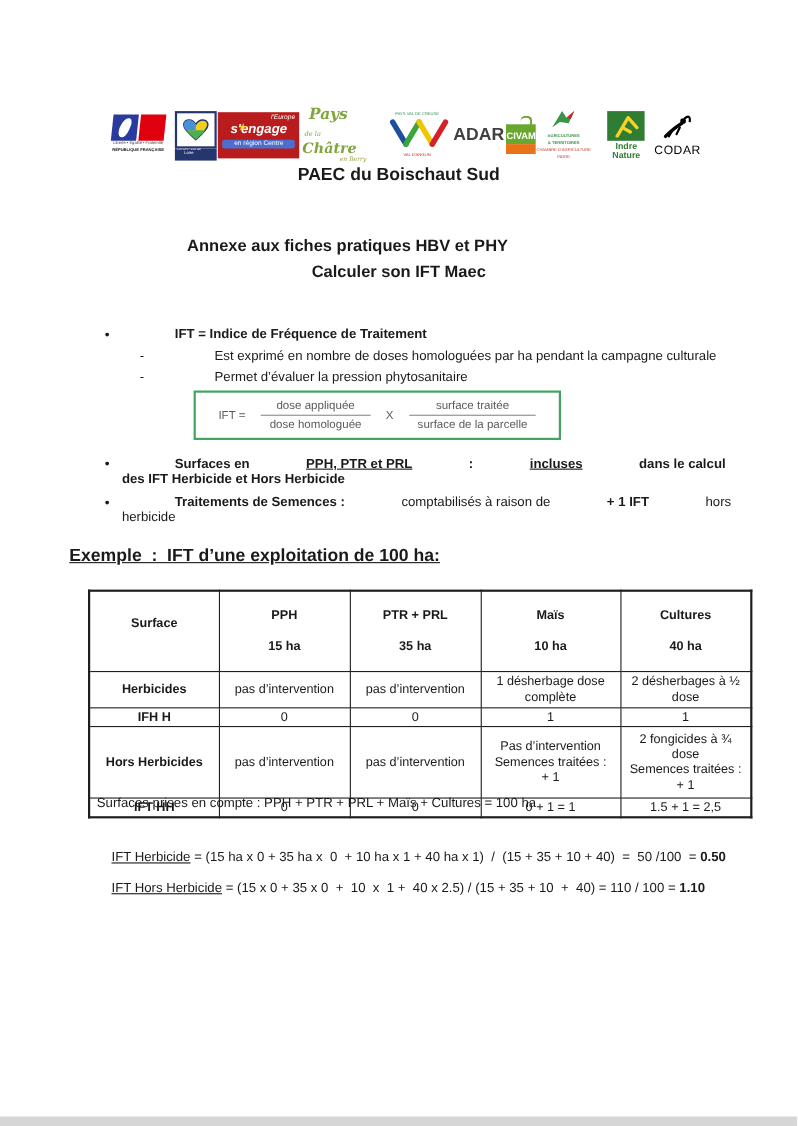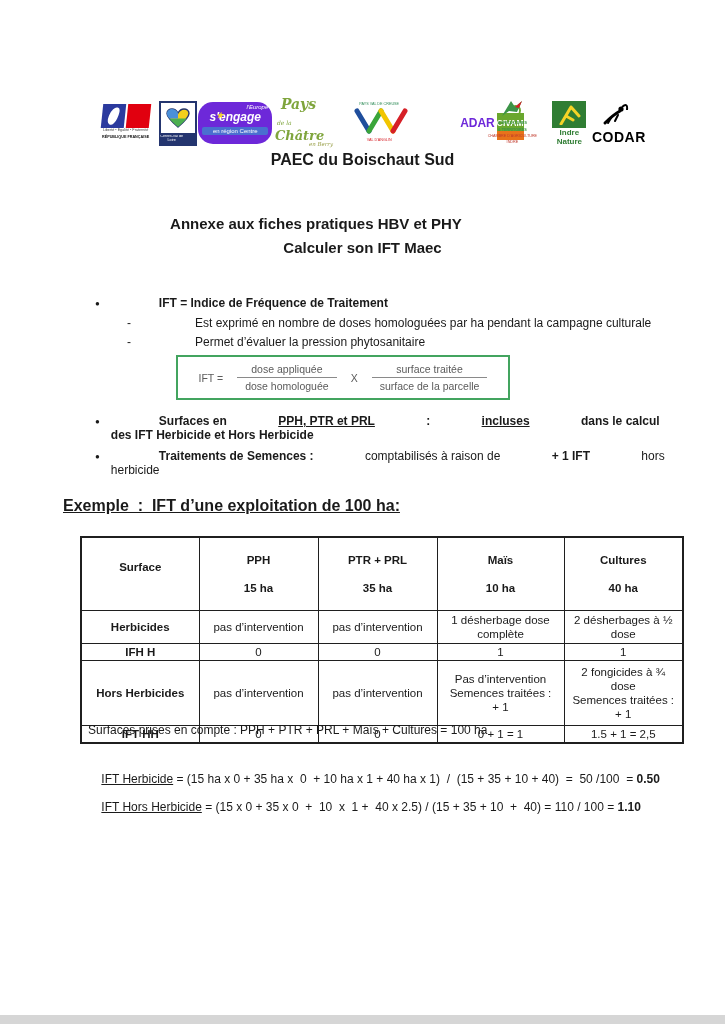--- a/index.html
+++ b/index.html
@@ -25,21 +25,21 @@
 
   
   .logo-cvl{width:40px;text-align:center;}
   .cvl-box{width:34px;height:30px;border:2px solid #24356f;background:#fff;margin:0 auto;
            display:flex;align-items:center;justify-content:center;}
   .cvl-strip{width:38px;height:11px;background:#24356f;color:#fff;margin:0 auto;
              display:flex;align-items:center;justify-content:center;overflow:hidden;}
   .cvl-strip .tiny{color:#fff;line-height:1;}
 
   
-  .logo-europe{width:74px;height:42px;background:#6d28d9;border-radius:15px;color:#fff;
+  .logo-europe{width:74px;height:42px;background:#b91c1c;border-radius:0;color:#fff;
                padding:2px 4px;box-sizing:border-box;}
   .eu-line1{font-size:6px;font-style:italic;text-align:right;line-height:1.1;}
   .eu-line2{font-size:12px;font-weight:bold;font-style:italic;text-align:center;line-height:1.1;position:relative;}
   .eu-star{position:absolute;left:14px;top:-3px;}
   .eu-star::before{content:"★";color:#f5d327;font-size:8px;}
   .eu-line3{font-size:6px;background:#4a6fd0;border-radius:2px;text-align:center;margin-top:3px;padding:1px 0;line-height:1.1;}
 
   
   .logo-chatre{width:74px;color:#7fa53c;font-family:"DejaVu Serif",serif;font-style:italic;line-height:0.95;}
   .ch-l1{font-size:14px;font-weight:bold;margin-left:8px;}
@@ -47,40 +47,40 @@
   .ch-l3{font-size:13px;font-weight:bold;display:inline;margin-left:2px;}
   .ch-l4{font-size:5.5px;color:#9aa04a;margin-left:36px;}
 
   
   .logo-w{width:64px;text-align:center;}
   .w-top{color:#2e8b57;line-height:1;}
   .w-bottom{color:#d62027;line-height:1;}
 
   
   .logo-adar{width:66px;display:flex;align-items:center;gap:2px;}
-  .adar-text{color:#6d28d9;font-weight:bold;font-size:12px;margin-left:48px;}
+  .adar-text{color:#404040;font-weight:bold;font-size:16px;}
   .civam-block{width:34px;position:relative;margin-top:6px;}
   .civam-block::before{content:"";position:absolute;top:-8px;right:3px;width:9px;height:9px;
         border:2px solid #6aa72e;border-radius:50% 50% 50% 0;border-bottom:none;border-left:none;}
   .civam-green{background:#6aa72e;color:#fff;font-weight:bold;font-size:8.5px;text-align:center;padding:5px 0 3px;}
   .civam-orange{background:#e8731a;height:9px;}
 
   
   .logo-agri{width:68px;text-align:center;}
   .agri-l1,.agri-l2{font-size:6px;font-weight:bold;color:#3c9447;line-height:1.05;}
   .agri-small{color:#c0392b;line-height:1.05;}
 
   
   .logo-indre{width:44px;text-align:center;}
   .in-box{width:34px;height:27px;background:#2f7d33;margin:0 auto;display:flex;align-items:center;justify-content:center;}
   .in-text{font-size:8px;font-weight:bold;color:#2f7d33;line-height:1;text-align:center;margin-top:1px;}
 
   
   .logo-codar{width:48px;text-align:center;}
-  .codar-text{font-size:14px;font-weight:bold;color:#000;letter-spacing:0.5px;line-height:1;}
+  .codar-text{font-size:11px;font-weight:normal;color:#000;letter-spacing:0.5px;line-height:1;}
 
   
   .title{position:absolute;top:151px;left:0;width:725px;text-align:center;
          font-size:16px;font-weight:bold;}
   .subtitle1{position:absolute;top:215px;left:0;width:632px;text-align:center;font-size:15px;font-weight:bold;}
   .subtitle2{position:absolute;top:239px;left:0;width:725px;text-align:center;font-size:15px;font-weight:bold;}
 
   
   .intro{position:absolute;top:296px;left:95px;width:565px;font-size:12px;}
   .b-main{display:flex;gap:11px;font-weight:bold;}

